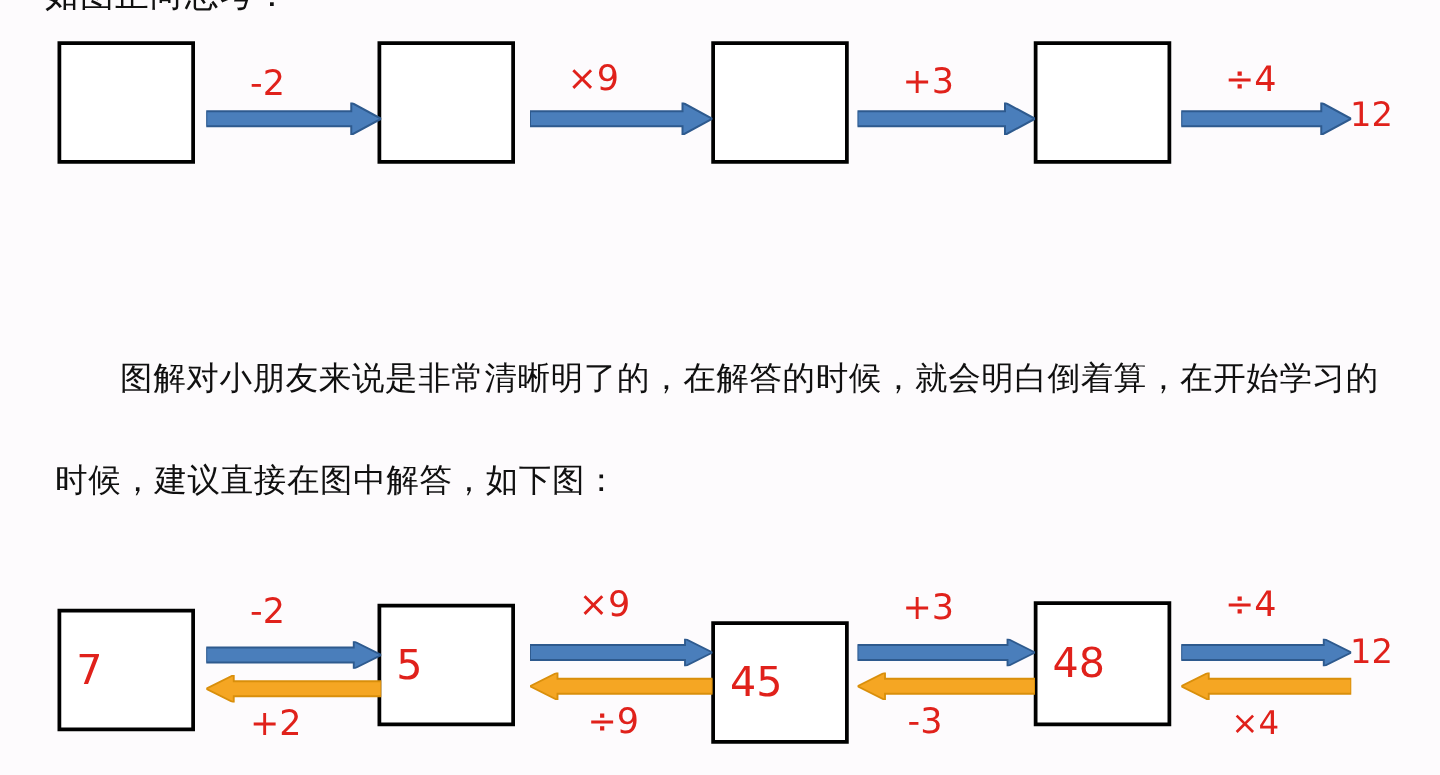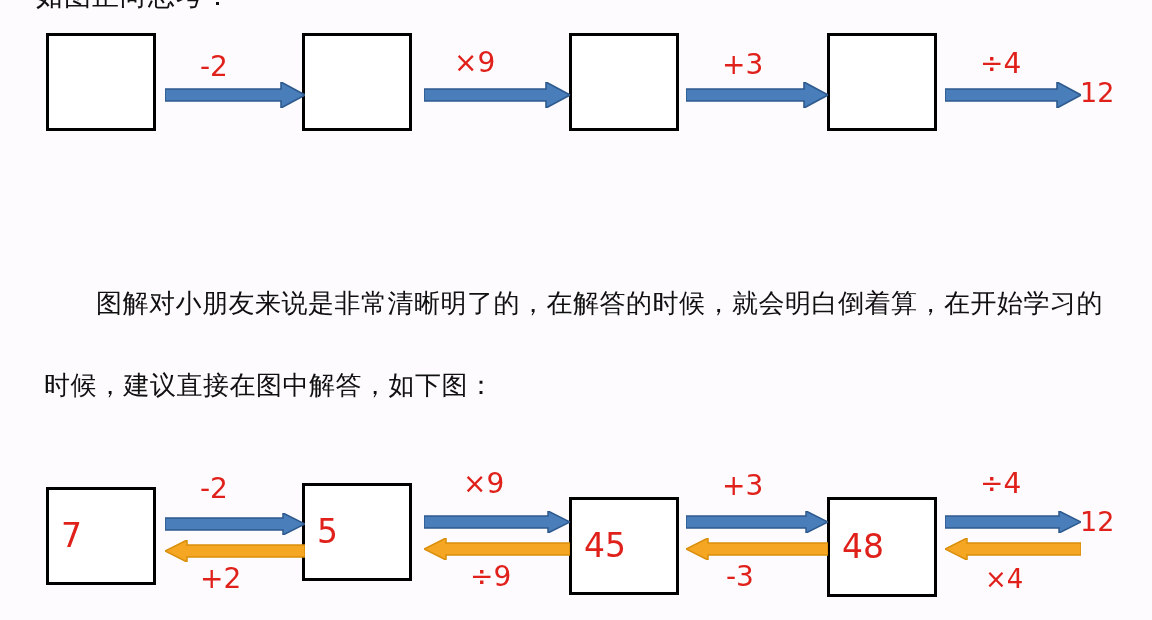--- a/index.html
+++ b/index.html
@@ -158,21 +158,21 @@
 
     <div class="box" style="left:46px;  top:487px; width:110px; height:98px;">
       <span class="box-val">7</span>
     </div>
     <div class="box" style="left:302px; top:483px; width:110px; height:98px;">
       <span class="box-val">5</span>
     </div>
     <div class="box" style="left:569px; top:481px; width:110px; height:98px;margin-top:16px;">
       <span class="box-val">45</span>
     </div>
-    <div class="box" style="left:827px; top:481px; width:110px; height:100px;margin-top:16px;">
+    <div class="box" style="left:827px; top:481px; width:110px; height:100px;">
       <span class="box-val">48</span>
     </div>
 
     <div class="op-label" style="left:200px; top:475px;">-2</div>
     <svg class="arrow" style="left:165px; top:513px;" width="140" height="22" viewBox="0 0 140 22">
       <polygon points="0,5 118,5 118,0 140,11 118,22 118,17 0,17" fill="#4a7ebb" stroke="#2e5a8e" stroke-width="1.5"></polygon>
     </svg>
     <svg class="arrow" style="left:165px; top:540px;" width="140" height="22" viewBox="0 0 140 22">
       <polygon points="140,5 22,5 22,0 0,11 22,22 22,17 140,17" fill="#f5a623" stroke="#d98f0b" stroke-width="1.5"></polygon>
     </svg>

